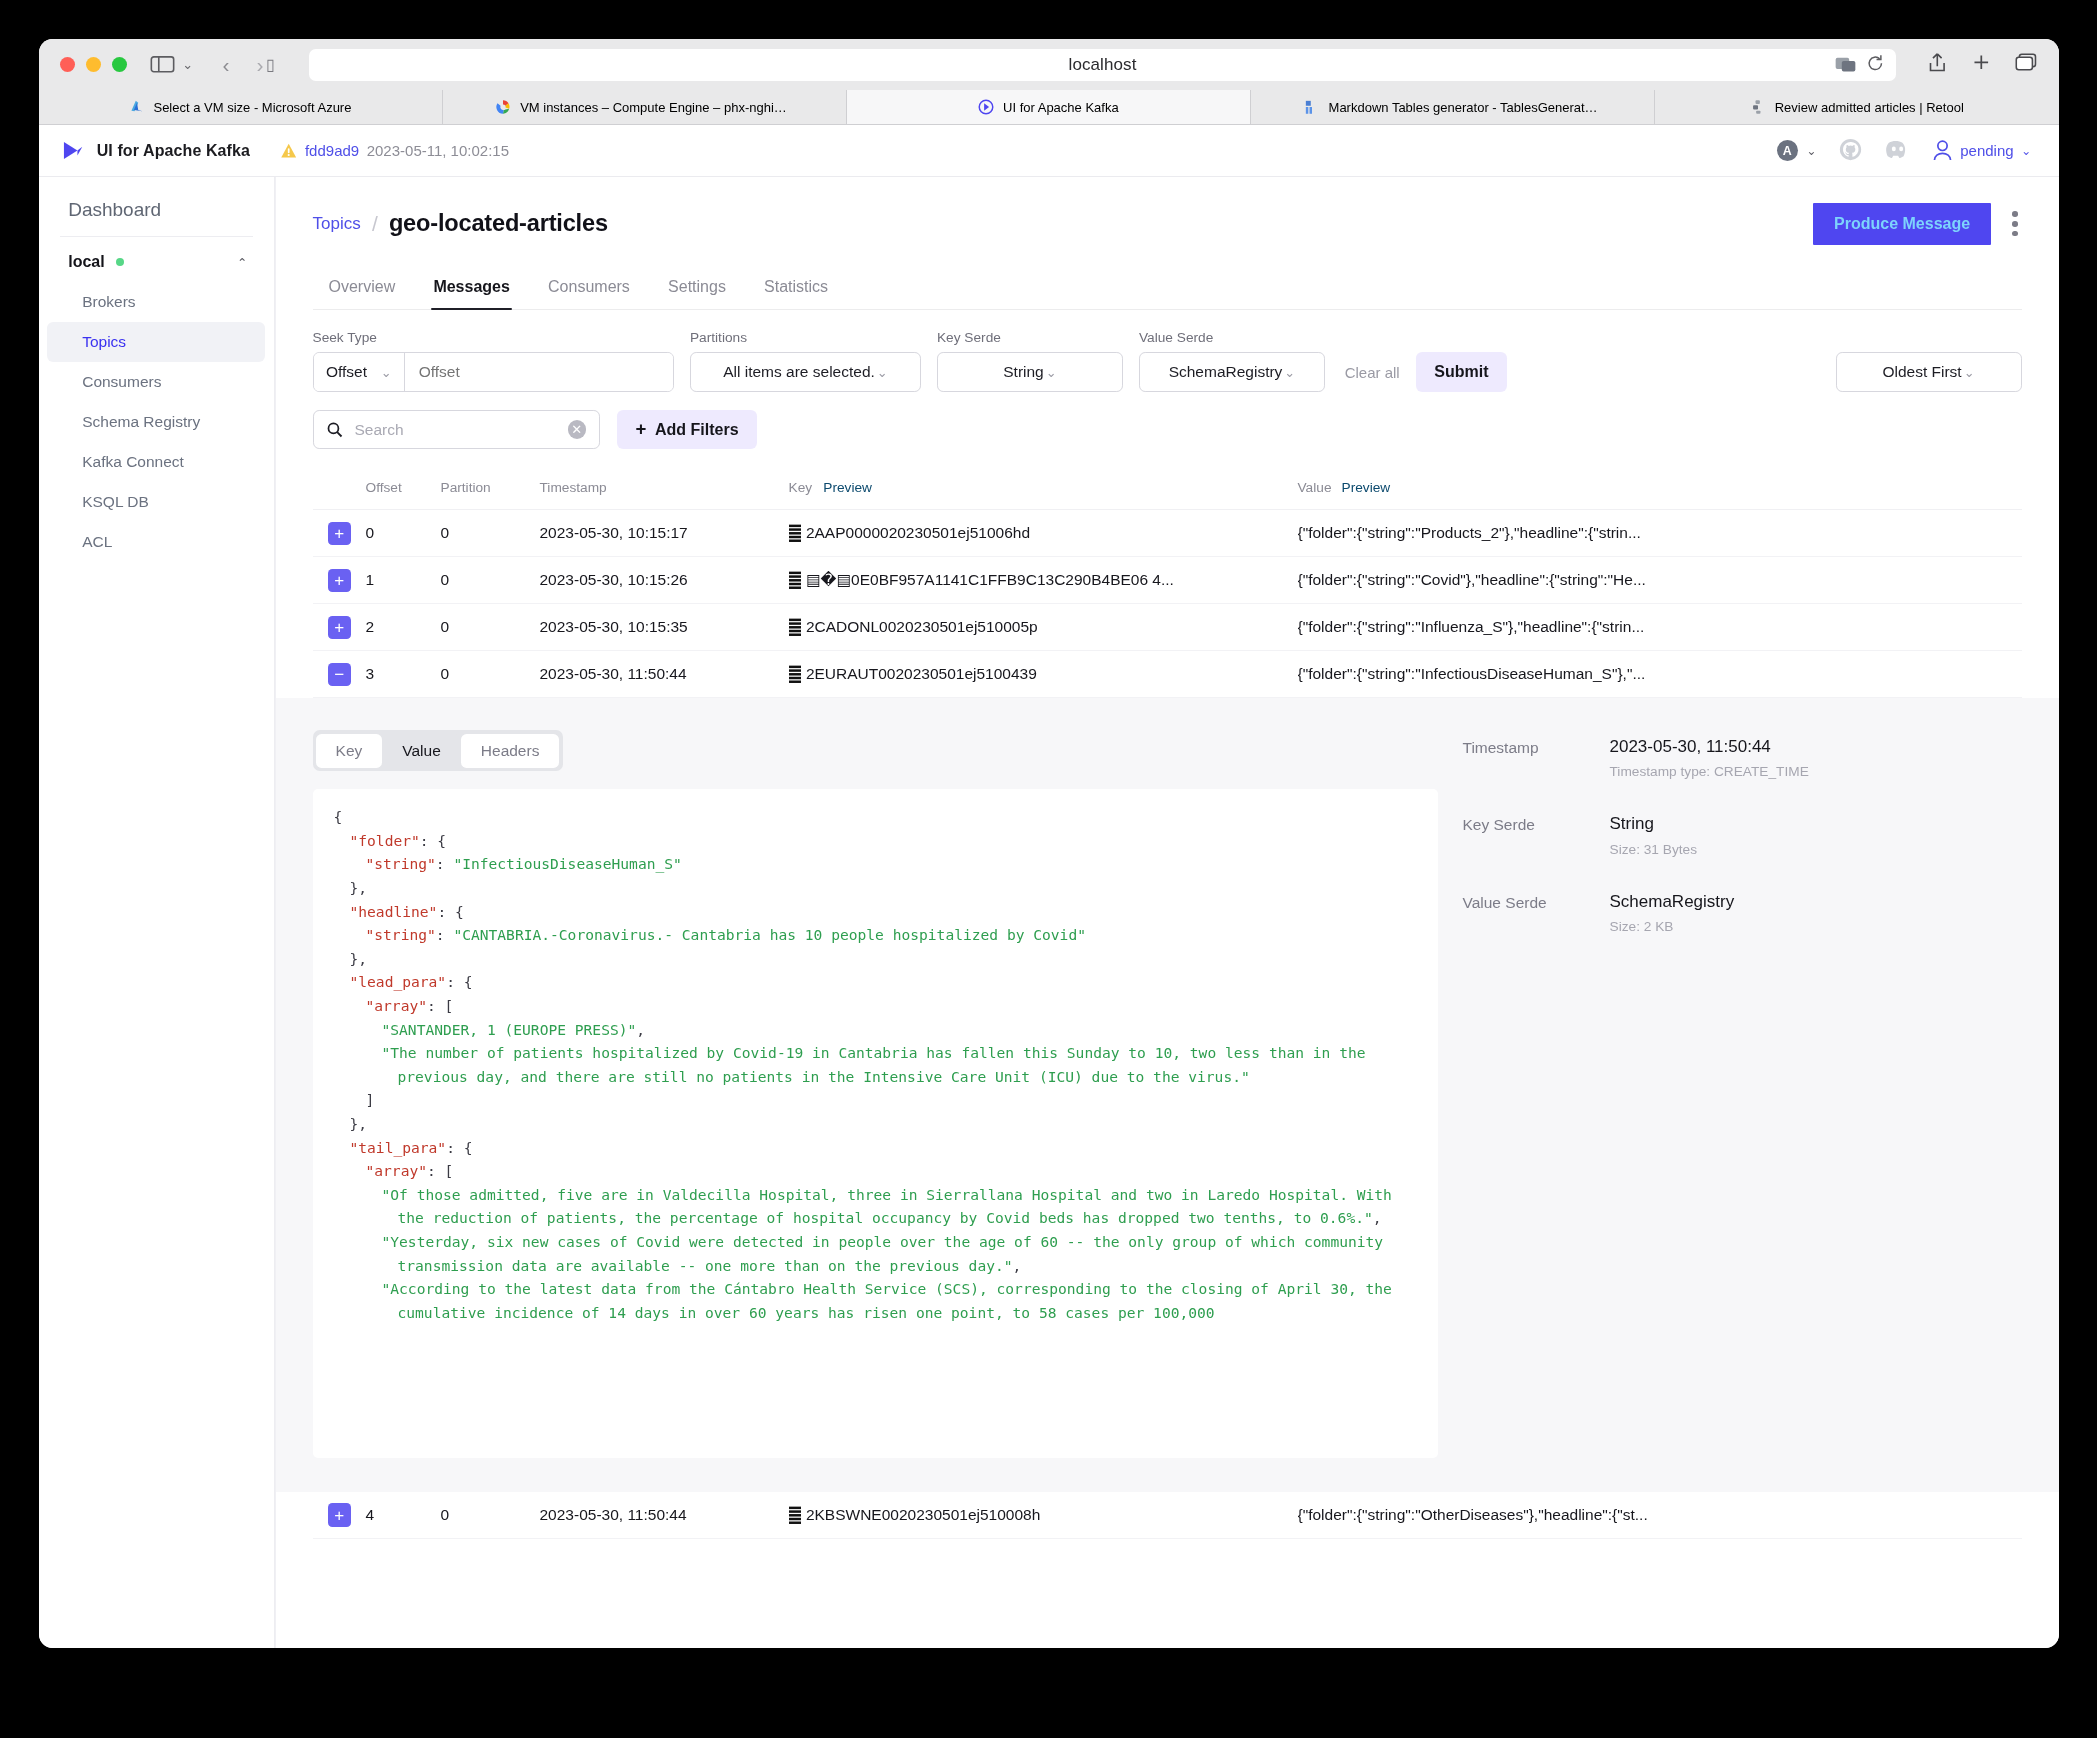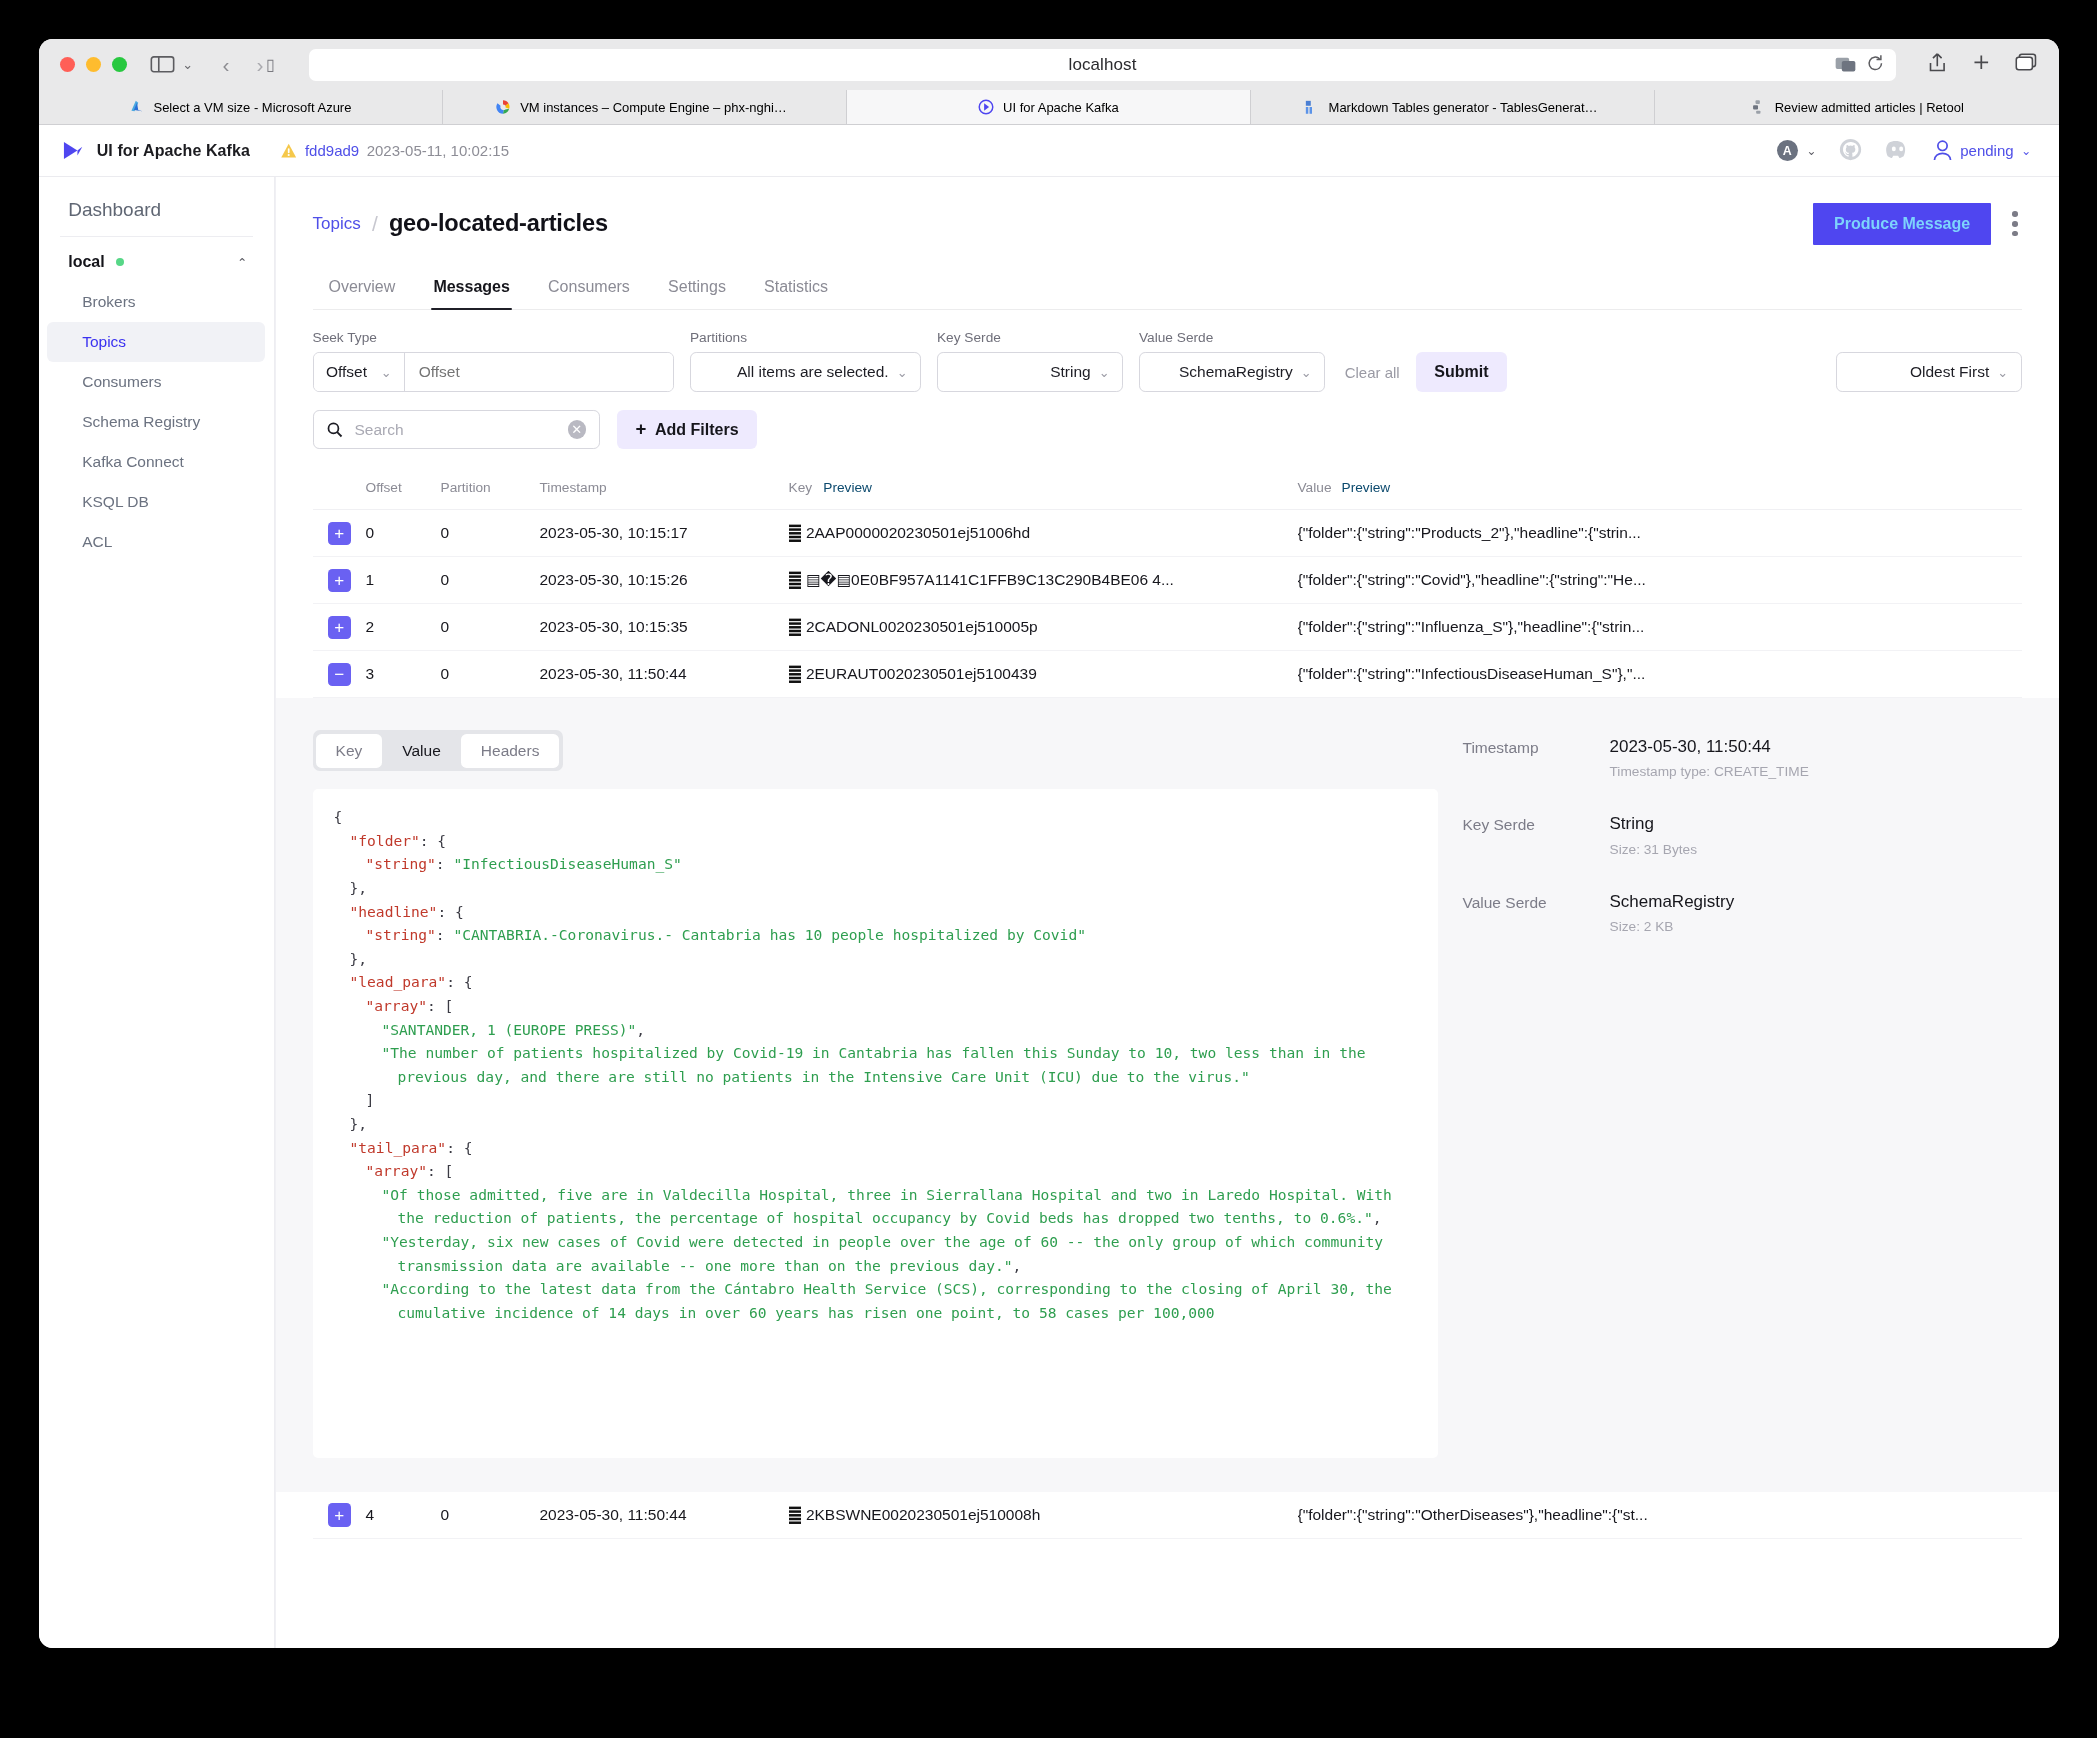--- a/index.html
+++ b/index.html
@@ -173,21 +173,21 @@
   .seek-group { display: flex; border: 0.6px solid #d7d7de; border-radius: 6.2px; overflow: hidden; height: 40px; }
   .seek-select {
     display: flex; align-items: center; gap: 13.7px;
     padding: 0 12.4px; font-size: 15.5px; color: #1d1d24;
     border-right: 0.6px solid #d7d7de; background: #fff;
   }
   .seek-input {
     width: 268px; padding: 0 13.7px; display: flex; align-items: center;
     font-size: 15.5px; color: #1d1d24; background: #fff;
   }
-  .sel { justify-content: flex-end; gap: 8px; }
+  .sel { justify-content: center; gap: 2px; }
   .sel .chevd { color: #9a9aa4; font-size: 13px; }
   .w-partitions { width: 231px; }
   .w-keyserde { width: 186px; }
   .w-valserde { width: 186px; }
   .clear-all { font-size: 15px; color: #9a9aa4; padding-bottom: 11.2px; margin-left: 3.7px; }
   .submit-btn {
     background: #eeeafe; color: #16161c; border: none; font-family: inherit;
     font-size: 16px; font-weight: 600; padding: 10.6px 18.6px; border-radius: 6.2px;
     margin-bottom: 0; height: 40px;
   }

